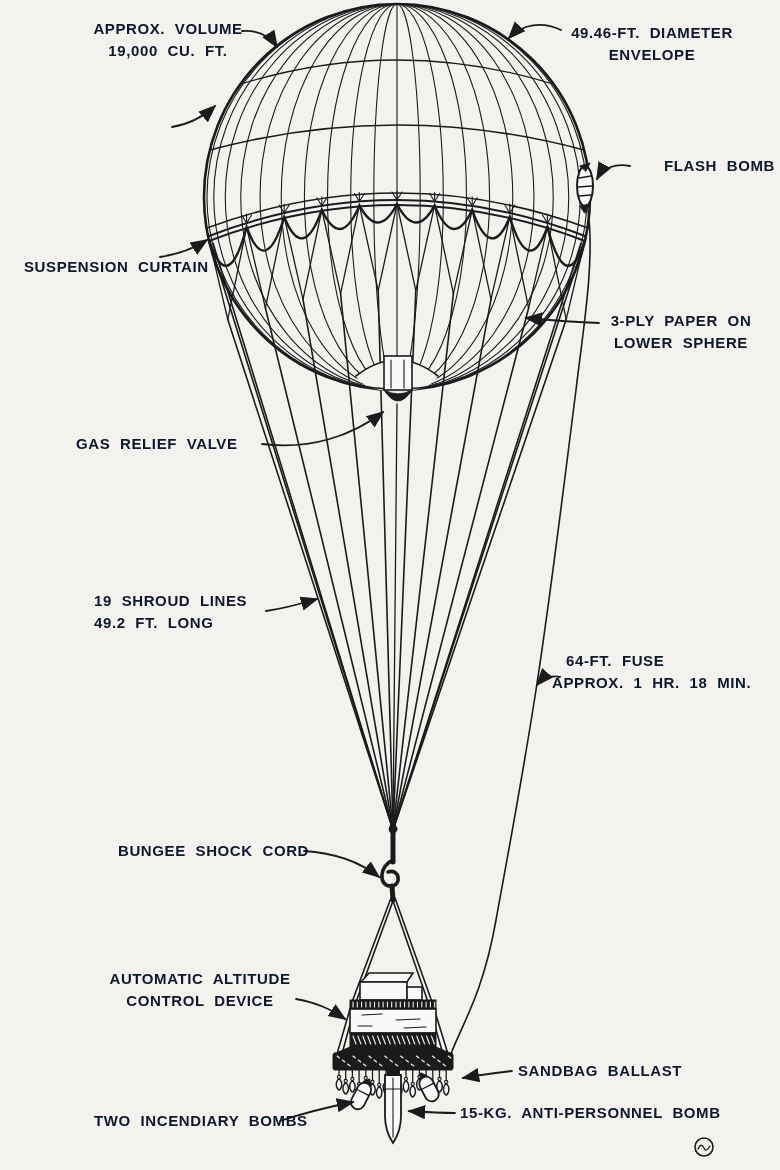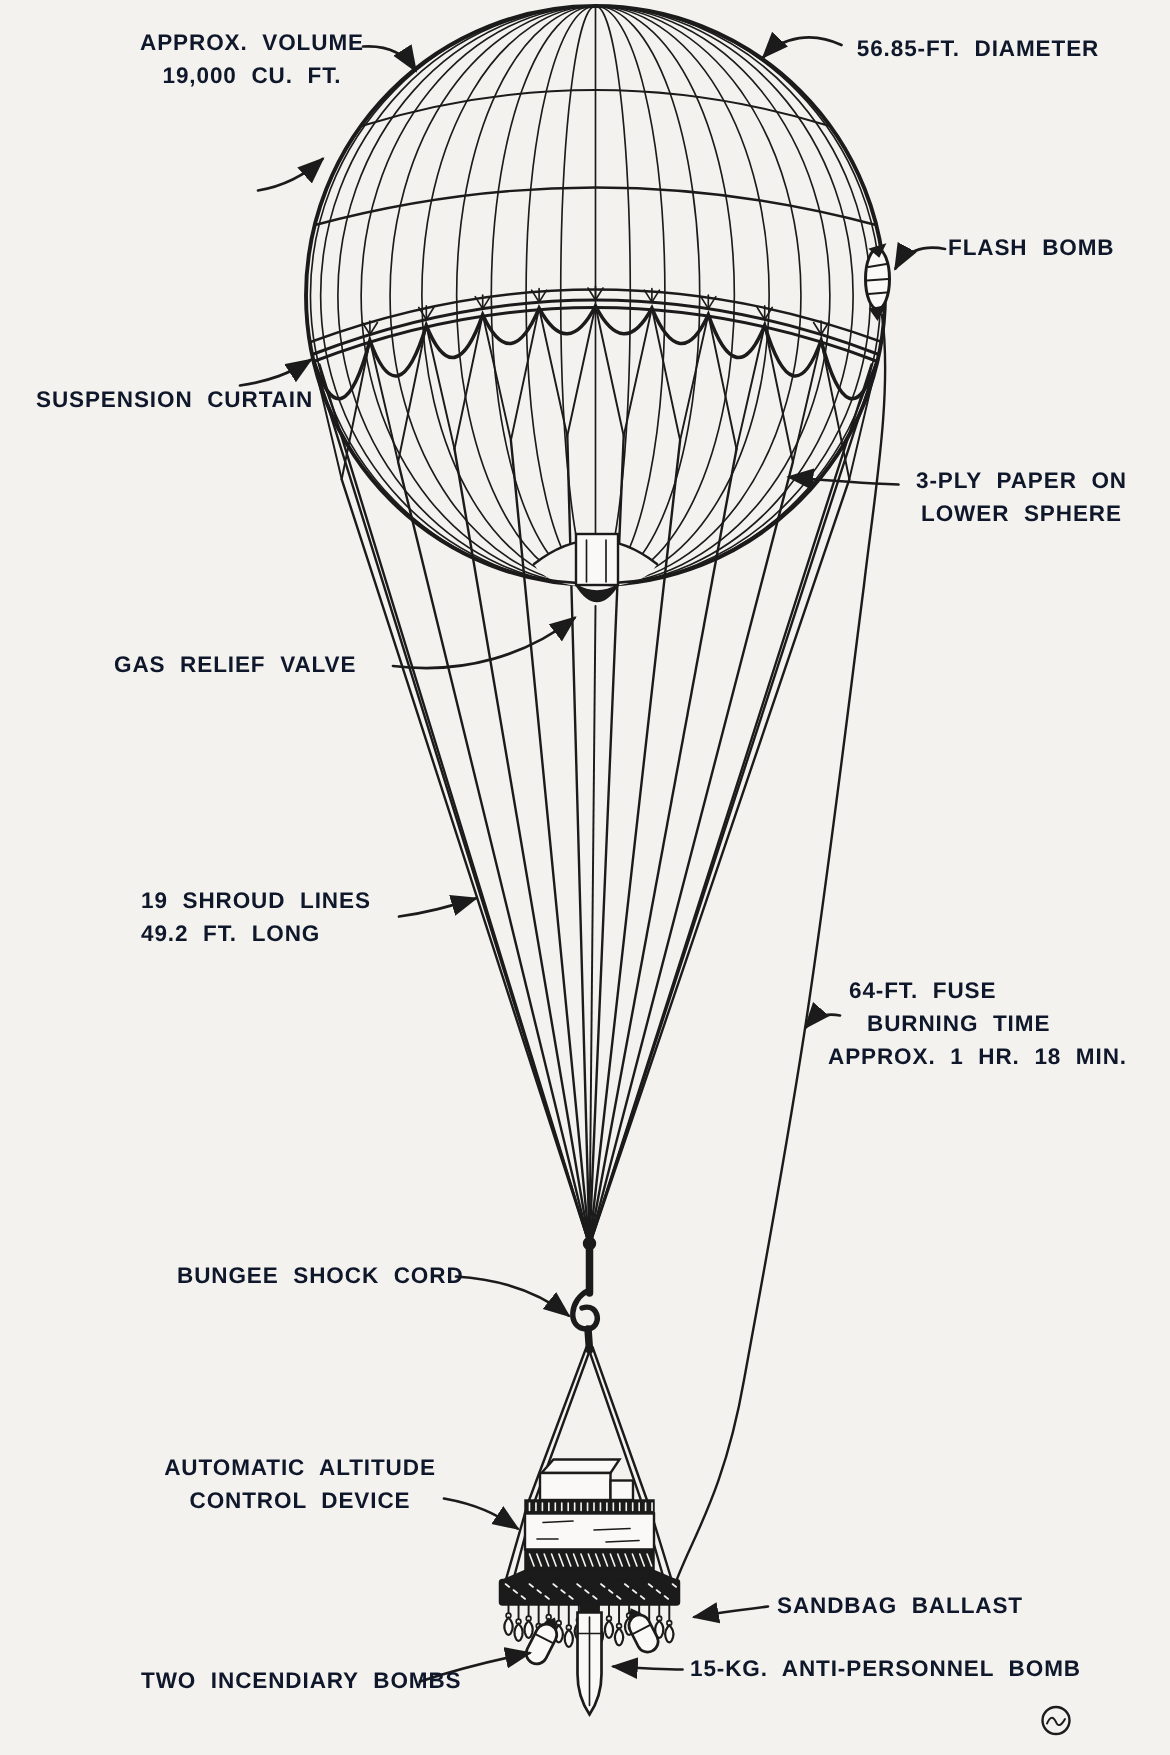--- a/index.html
+++ b/index.html
@@ -348,42 +348,42 @@
       <circle class="ln16" cx="704" cy="1147" r="9"></circle>
       <path class="ln13" d="M698 1149 q3 -7 6 -1 q2 5 6 -2"></path>
     </g>
   </svg>
 
   <div class="lbl center" style="left:92px;top:18px;width:152px">
     <div>APPROX. VOLUME</div>
     <div>19,000 CU. FT.</div>
   </div>
   <div class="lbl center" style="left:552px;top:22px;width:200px">
-    <div>56.85-FT. DIAMETER</div>
-  </div>
-  <div class="lbl" style="left:632px;top:155px">
+    <div>49.46-FT. DIAMETER</div>
+    <div>ENVELOPE</div>
+  </div>
+  <div class="lbl" style="left:664px;top:155px">
     <div>FLASH BOMB</div>
   </div>
   <div class="lbl" style="left:24px;top:256px">
     <div>SUSPENSION CURTAIN</div>
   </div>
   <div class="lbl center" style="left:596px;top:310px;width:170px">
     <div>3-PLY PAPER ON</div>
     <div>LOWER SPHERE</div>
   </div>
   <div class="lbl" style="left:76px;top:433px">
     <div>GAS RELIEF VALVE</div>
   </div>
   <div class="lbl" style="left:94px;top:590px">
     <div>19 SHROUD LINES</div>
     <div>49.2 FT. LONG</div>
   </div>
   <div class="lbl" style="left:552px;top:650px">
     <div style="padding-left:14px">64-FT. FUSE</div>
-    <div style="padding-left:26px">BURNING TIME</div>
     <div>APPROX. 1 HR. 18 MIN.</div>
   </div>
   <div class="lbl" style="left:118px;top:840px">
     <div>BUNGEE SHOCK CORD</div>
   </div>
   <div class="lbl center" style="left:104px;top:968px;width:192px">
     <div>AUTOMATIC ALTITUDE</div>
     <div>CONTROL DEVICE</div>
   </div>
   <div class="lbl" style="left:518px;top:1060px">

